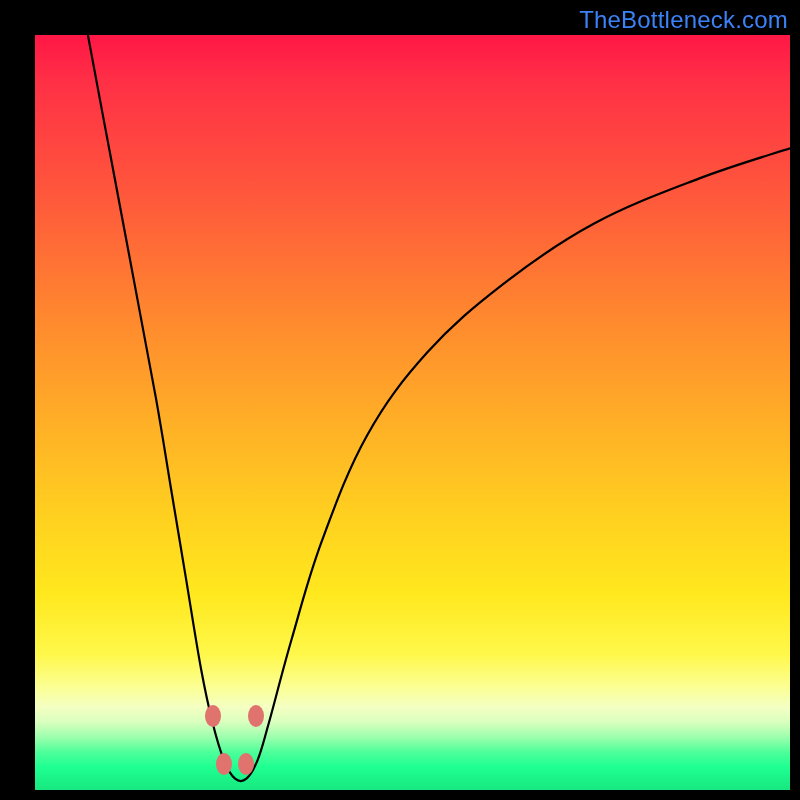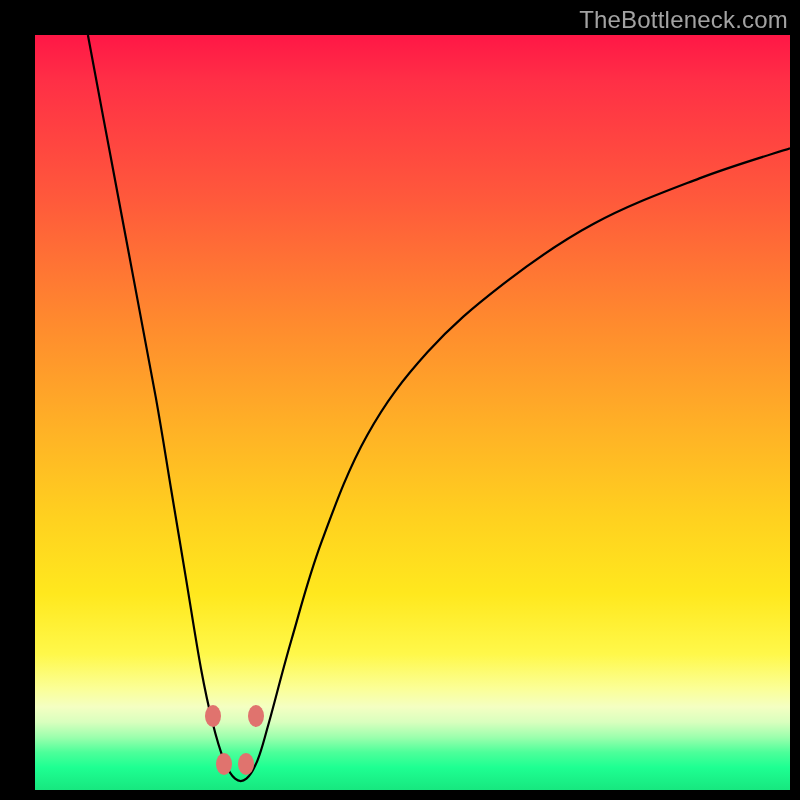--- a/index.html
+++ b/index.html
@@ -40,21 +40,21 @@
       #9cffad 93%,
       #4dff9a 95%,
       #1eff92 97%,
       #17e77f 100%
     );
   }
   .watermark {
     position: absolute;
     top: 6px;
     right: 12px;
-    color: #a3a3a3;
+    color: #3b82f6;
     font-size: 24px;
     letter-spacing: 0.2px;
     font-weight: 500;
   }
   svg.curve {
     position: absolute;
     left: 0;
     top: 0;
     width: 755px;
     height: 755px;

